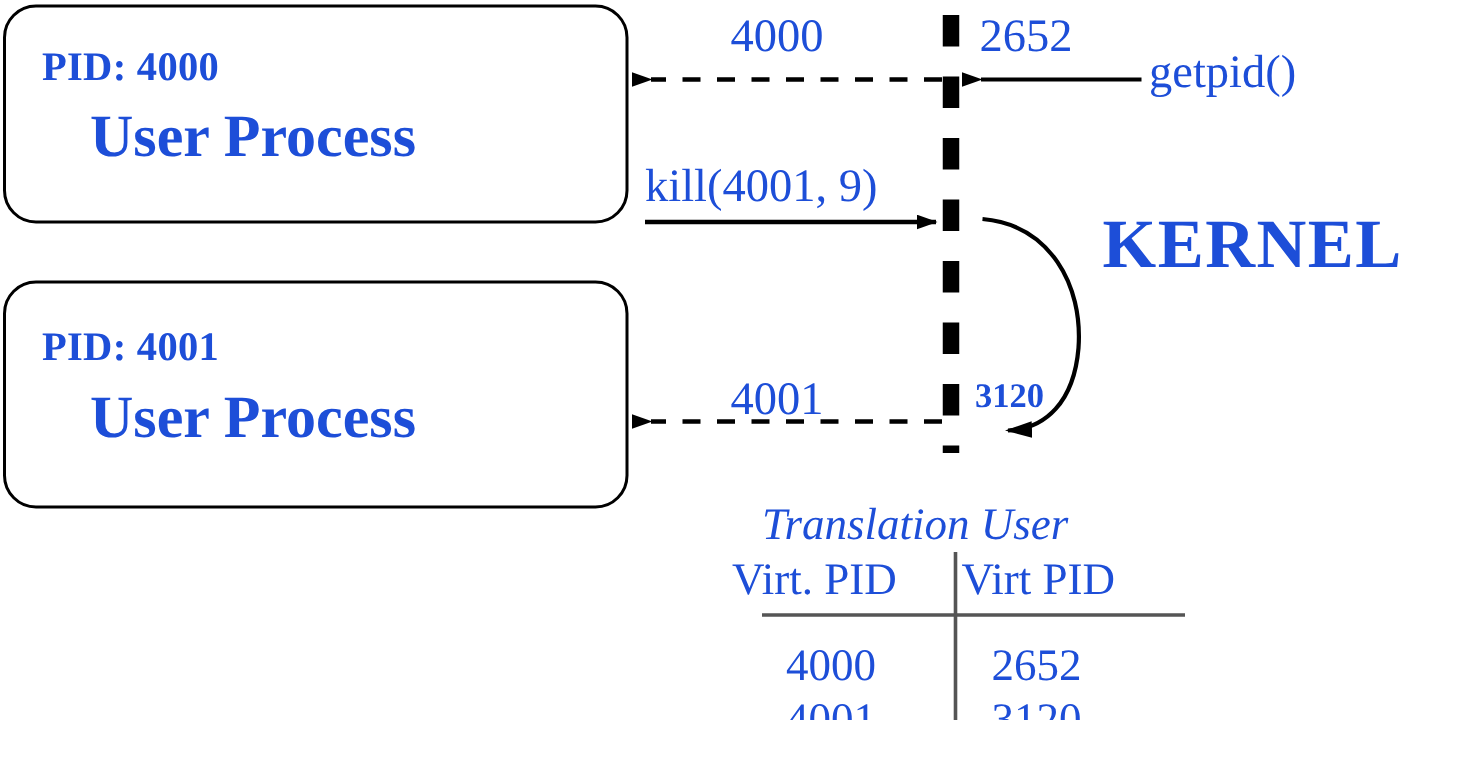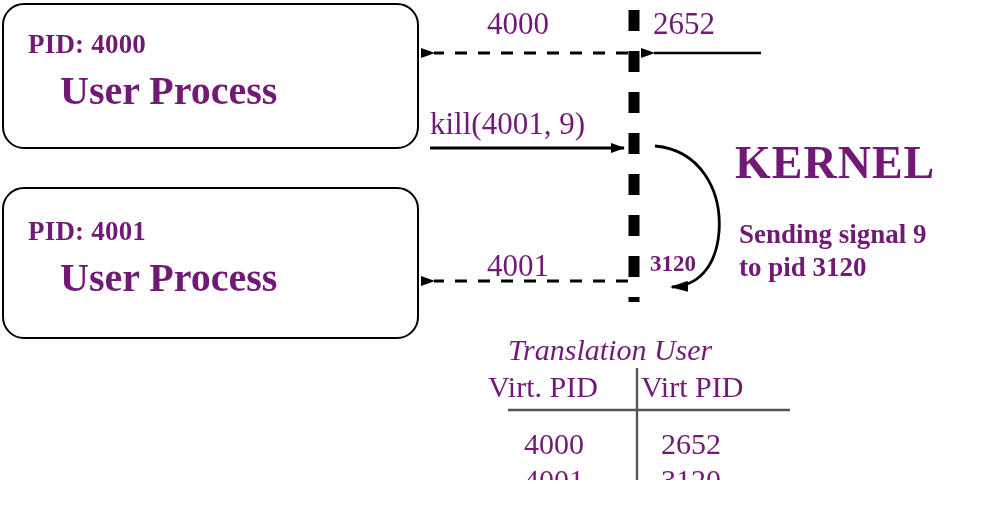--- a/index.html
+++ b/index.html
@@ -6,21 +6,21 @@
     margin: 0;
     padding: 0;
     background: #ffffff;
   }
   #canvas {
     position: relative;
     width: 983px;
     height: 480px;
     background: #ffffff;
     font-family: "Liberation Serif", "DejaVu Serif", serif;
-    color: #701a75;
+    color: #1d4ed8;
     overflow: hidden;
   }
   .proc-box {
     position: absolute;
     box-sizing: border-box;
     border: 2px solid #000000;
     border-radius: 22px;
     background: #ffffff;
   }
   #proc-box-0 { left: 2px;  top: 3px;   width: 417px; height: 146px; }
@@ -150,30 +150,27 @@
     </g>
 
     <g>
       <line x1="508" y1="410" x2="790" y2="410" stroke="#555555" stroke-width="2.4"></line>
       <line x1="637" y1="368" x2="637" y2="508" stroke="#555555" stroke-width="2.4"></line>
     </g>
   </svg>
 
   <div class="txt" id="label-ret-4000">4000</div>
   <div class="txt" id="label-real-2652">2652</div>
+  <div class="txt" id="label-getpid">getpid()</div>
   <div class="txt" id="label-kill">kill(4001, 9)</div>
   <div class="txt" id="label-ret-4001">4001</div>
   <div class="txt" id="label-real-3120">3120</div>
 
   <div class="txt" id="label-kernel">KERNEL</div>
 
-  <div id="label-sending">
-    <div>Sending signal 9</div>
-    <div>to pid 3120</div>
-  </div>
 
   <div id="table-title">Translation User</div>
 
   <div class="tbl-cell" id="th-virt">Virt. PID</div>
   <div class="tbl-cell" id="th-real">Virt PID</div>
 
   <div class="tbl-cell" id="td-v-0">4000</div>
   <div class="tbl-cell" id="td-r-0">2652</div>
   <div class="tbl-cell" id="td-v-1">4001</div>
   <div class="tbl-cell" id="td-r-1">3120</div>

